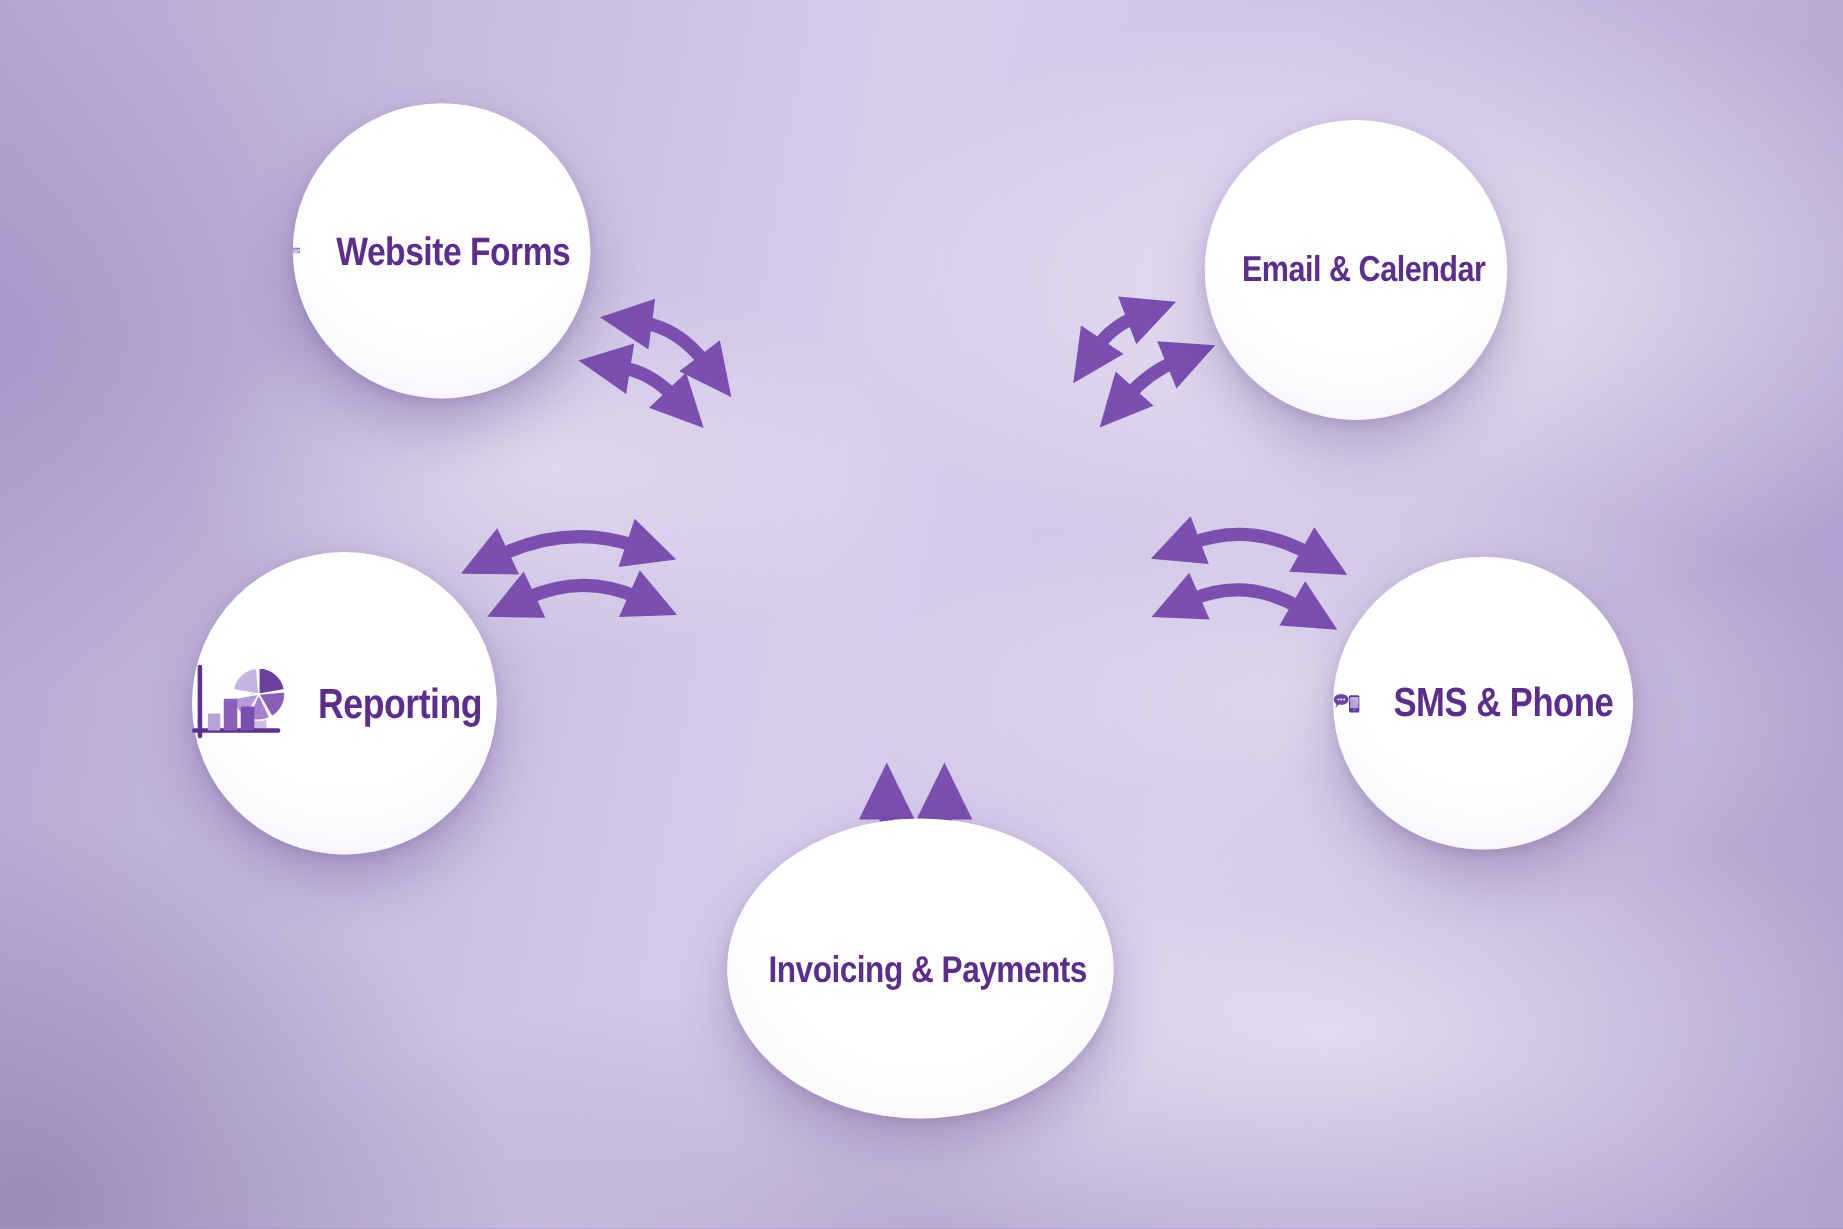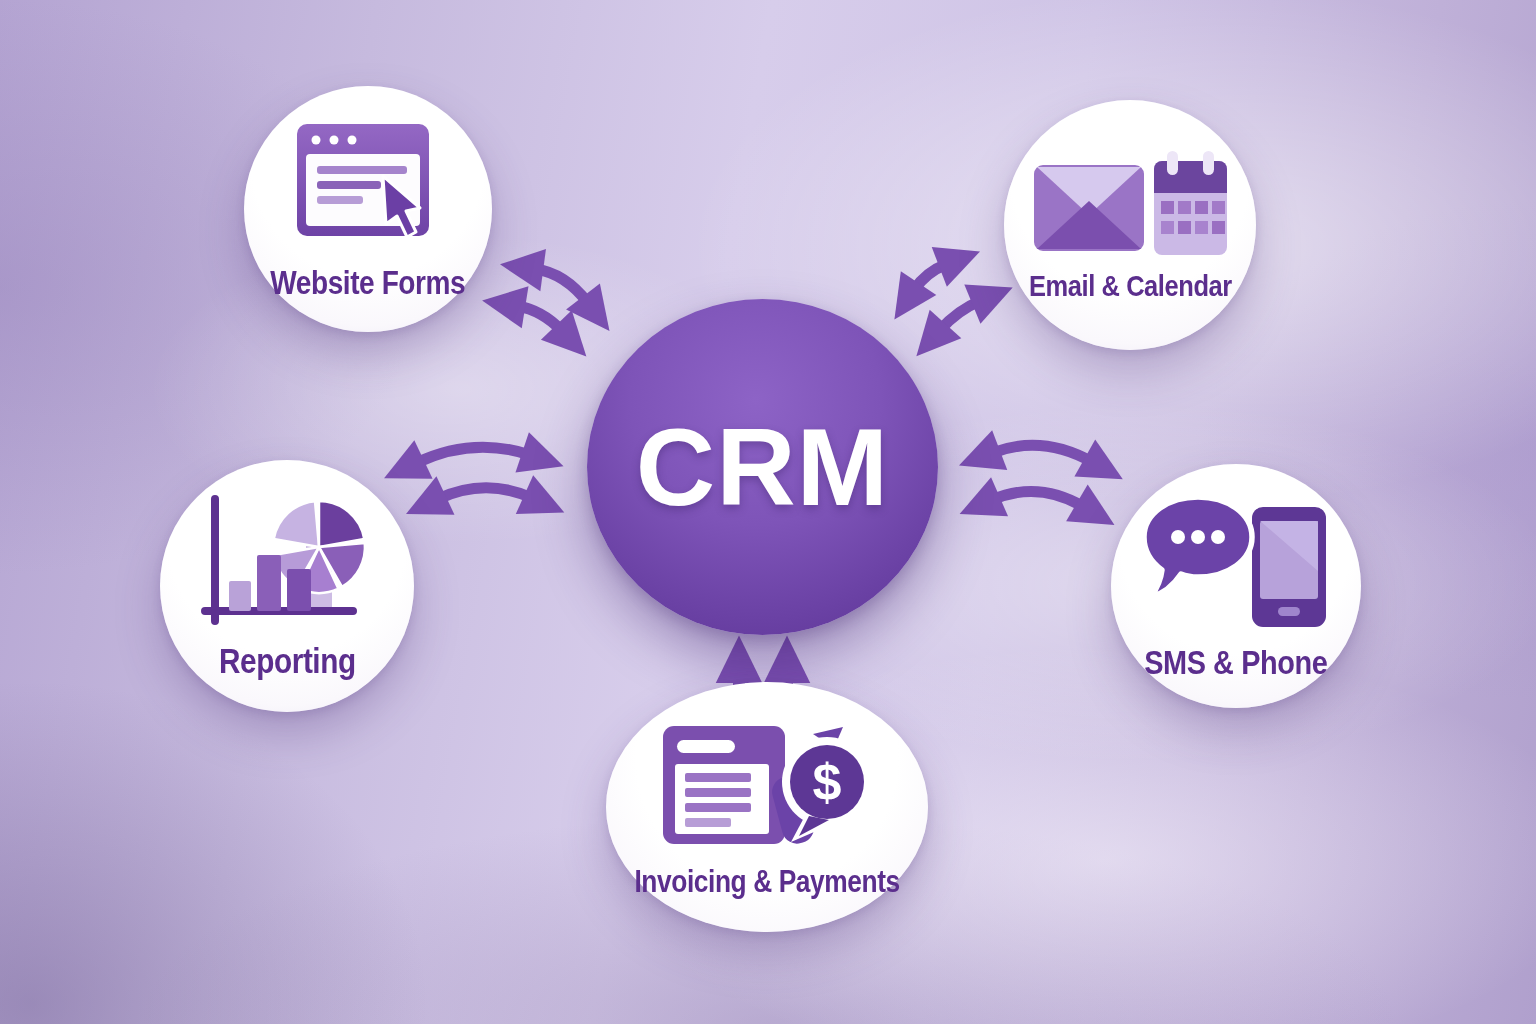--- a/index.html
+++ b/index.html
@@ -12,21 +12,21 @@
       radial-gradient(760px 330px at 72% 84%, rgba(248,244,252,.55), rgba(255,255,255,0) 65%),
       radial-gradient(520px 260px at 30% 38%, rgba(255,255,255,.35), rgba(255,255,255,0) 60%),
       radial-gradient(640px 520px at 2% 98%, rgba(110,92,145,.45), rgba(110,92,145,0) 62%),
       radial-gradient(700px 480px at 0% 28%, rgba(148,128,185,.40), rgba(148,128,185,0) 60%),
       radial-gradient(560px 420px at 100% 44%, rgba(165,145,205,.35), rgba(165,145,205,0) 60%),
       radial-gradient(900px 300px at 50% 100%, rgba(135,115,165,.35), rgba(135,115,165,0) 70%),
       linear-gradient(100deg,#b4a4d2 0%,#c6bade 22%,#d7cdeb 45%,#cfc4e6 64%,#bfb0d8 84%,#b0a0cd 100%);
   }
   .node{
     position:absolute;border-radius:50%;
-    display:flex;flex-direction:column;align-items:center;justify-content:center;gap:12px;
+    display:flex;flex-direction:row;align-items:center;justify-content:center;gap:12px;
     background:radial-gradient(circle at 50% 30%, #ffffff 55%, #faf8fc 78%, #eae4f4 100%);
     box-shadow:0 22px 45px rgba(76,46,120,.28), 0 4px 10px rgba(76,46,120,.15);
   }
   .node-website   {left:244px; top:86px;  width:248px; height:246px;}
   .node-email     {left:1004px;top:100px;  width:252px; height:250px;}
   .node-reporting {left:160px; top:460px; width:254px; height:252px;}
   .node-sms       {left:1111px;top:464px; width:250px; height:244px;}
   .node-invoicing {left:606px; top:682px; width:322px; height:250px;}
   .label{
     display:inline-block;font-weight:700;color:#5b2e8d;white-space:nowrap;
@@ -68,23 +68,20 @@
       <path d="M940,330 Q958,310 980,301" marker-start="url(#head)" marker-end="url(#head)"></path>
       <path d="M416,463 Q473,436 530,455" marker-start="url(#head)" marker-end="url(#head)"></path>
       <path d="M438,499 Q485,477 532,498" marker-start="url(#head)" marker-end="url(#head)"></path>
       <path d="M992,453 Q1042,434 1092,462" marker-start="url(#head)" marker-end="url(#head)"></path>
       <path d="M992,500 Q1038,480 1084,507" marker-start="url(#head)" marker-end="url(#head)"></path>
       <path d="M739,702 L739,674" stroke-width="12" marker-end="url(#head)"></path>
       <path d="M787,702 L787,674" stroke-width="12" marker-end="url(#head)"></path>
     </g>
   </svg>
 
-  <div class="crm">
-    <span class="crm-label">CRM</span>
-  </div>
 
   <div class="node node-website">
     <svg class="icon" width="158" height="134" viewBox="0 0 158 134">
       <defs>
         <linearGradient id="gBrow" x1="0" y1="0" x2="0" y2="1">
           <stop offset="0" stop-color="#9468c4"></stop>
             <stop offset="1" stop-color="#6e43a6"></stop>
         </linearGradient>
       </defs>
       <rect x="8" y="4" width="132" height="112" rx="10" fill="url(#gBrow)"></rect>

